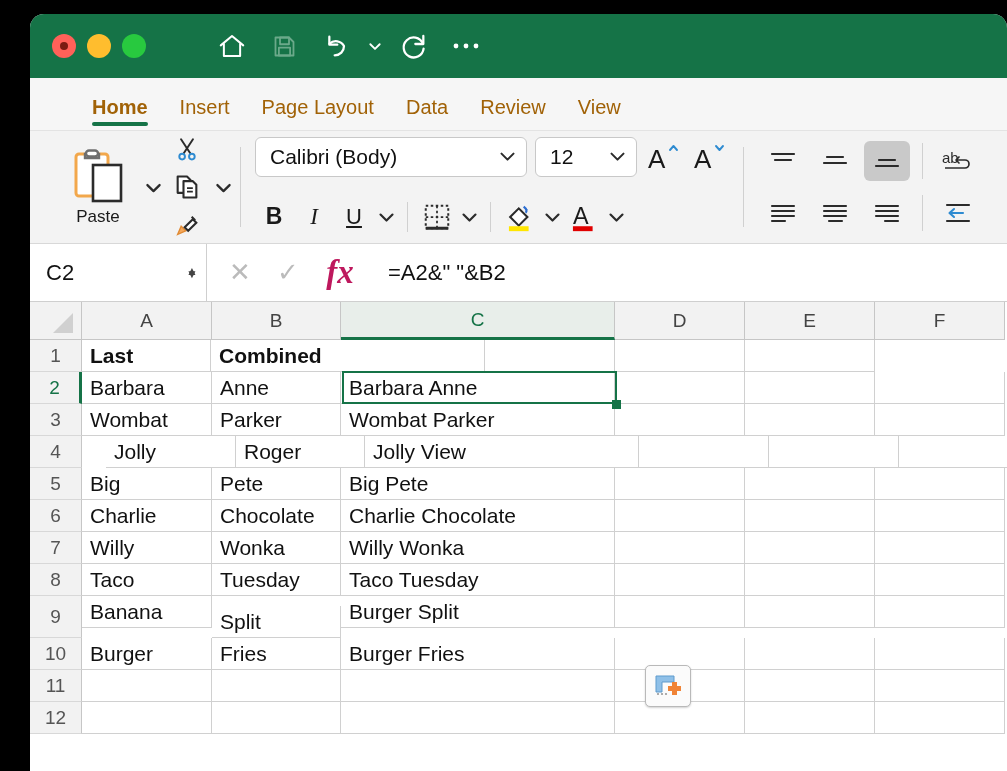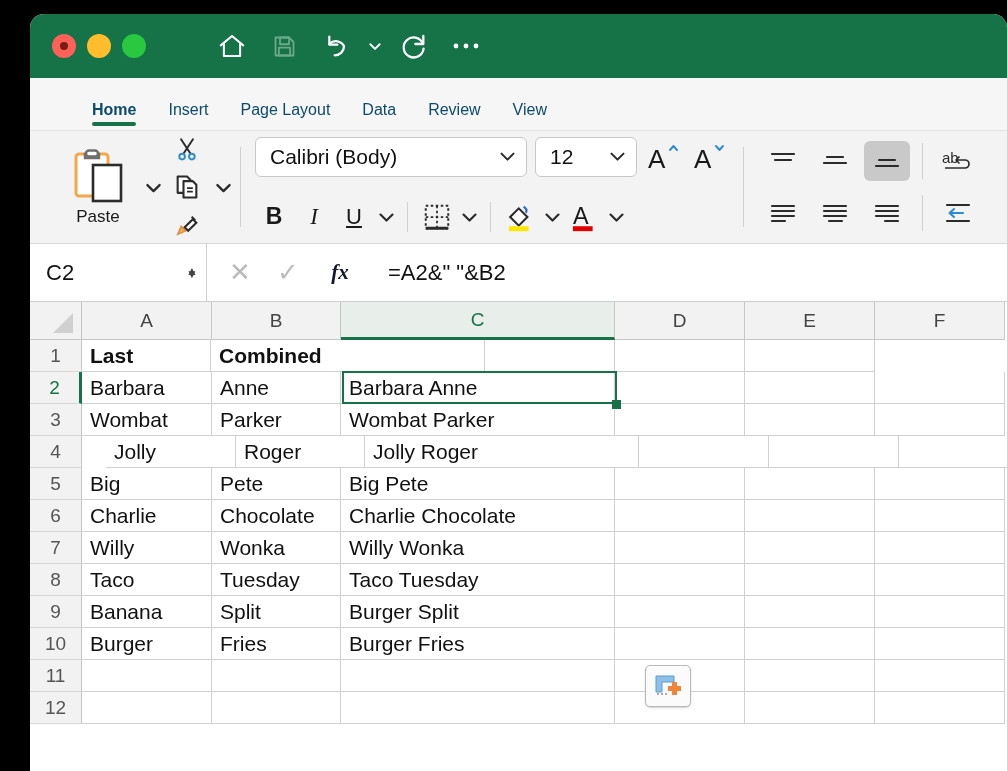--- a/index.html
+++ b/index.html
@@ -50,22 +50,22 @@
   .tabs {
     height: 53px;
     background: #f6f6f6;
     display: flex;
     align-items: flex-end;
     padding-left: 46px;
     gap: 0px;
     border-bottom: 1px solid #e3e3e3;
   }
   .tab {
-    font-size: 16px;
-    color: #0c4a6e;
+    font-size: 20px;
+    color: #a16207;
     padding: 0 16px 11px 16px;
     position: relative;
     white-space: nowrap;
   }
   .tab.active { font-weight: bold; }
   .tab.active::after {
     content: "";
     position: absolute;
     left: 16px; right: 16px; bottom: 4px;
     height: 4px; border-radius: 2px;
@@ -153,21 +153,21 @@
   .fb-icons { display: flex; align-items: center; gap: 2px; padding: 0 4px 0 10px; }
   .fb-ic {
     width: 46px; height: 46px;
     display: flex; align-items: center; justify-content: center;
     font-size: 26px; color: #bbbbbb;
   }
   .fb-fx {
     width: 54px; height: 46px;
     display: flex; align-items: center; justify-content: center;
     font-family: "Liberation Serif", serif; font-style: italic;
-    font-size: 21px; color: #0f172a; font-weight: bold;
+    font-size: 33px; color: #be185d; font-weight: bold;
   }
   .fb-sep { width: 1px; background: #d6d6d6; margin: 13px 6px 13px 2px; }
   .fb-text {
     display: flex; align-items: center;
     font-size: 22px; color: #111;
     padding-left: 6px;
   }
 
   
   .grid { position: relative; background: #fff; }
@@ -553,21 +553,21 @@
           <div class="cell" style="width: 129px; flex: 0 0 129px;">Parker</div>
           <div class="cell" style="width: 274px; flex: 0 0 274px;">Wombat Parker</div>
           <div class="cell" style="width: 130px; flex: 0 0 130px;"></div>
           <div class="cell" style="width: 130px; flex: 0 0 130px;"></div>
           <div class="cell" style="width: 130px; flex: 0 0 130px;"></div>
         </div>
         <div class="gridrow">
           <div class="rowhdr">4</div>
           <div class="cell" style="width: 130px; flex: 0 0 130px; margin-left: 24px;">Jolly</div>
           <div class="cell" style="width: 129px; flex: 0 0 129px;">Roger</div>
-          <div class="cell" style="width: 274px; flex: 0 0 274px;">Jolly Roger</div>
+          <div class="cell" style="width: 274px; flex: 0 0 274px;">Jolly View</div>
           <div class="cell" style="width: 130px; flex: 0 0 130px;"></div>
           <div class="cell" style="width: 130px; flex: 0 0 130px;"></div>
           <div class="cell" style="width: 130px; flex: 0 0 130px;"></div>
         </div>
         <div class="gridrow">
           <div class="rowhdr">5</div>
           <div class="cell" style="width: 130px; flex: 0 0 130px;">Big</div>
           <div class="cell" style="width: 129px; flex: 0 0 129px;">Pete</div>
           <div class="cell" style="width: 274px; flex: 0 0 274px;">Big Pete</div>
           <div class="cell" style="width: 130px; flex: 0 0 130px;"></div>
@@ -597,21 +597,21 @@
           <div class="cell" style="width: 130px; flex: 0 0 130px;">Taco</div>
           <div class="cell" style="width: 129px; flex: 0 0 129px;">Tuesday</div>
           <div class="cell" style="width: 274px; flex: 0 0 274px;">Taco Tuesday</div>
           <div class="cell" style="width: 130px; flex: 0 0 130px;"></div>
           <div class="cell" style="width: 130px; flex: 0 0 130px;"></div>
           <div class="cell" style="width: 130px; flex: 0 0 130px;"></div>
         </div>
         <div class="gridrow">
           <div class="rowhdr">9</div>
           <div class="cell" style="width: 130px; flex: 0 0 130px;">Banana</div>
-          <div class="cell" style="width: 129px; flex: 0 0 129px;">Split</div>
+          <div class="cell" style="width: 129px; flex: 0 0 129px; margin-top: 10px;">Split</div>
           <div class="cell" style="width: 274px; flex: 0 0 274px;">Burger Split</div>
           <div class="cell" style="width: 130px; flex: 0 0 130px;"></div>
           <div class="cell" style="width: 130px; flex: 0 0 130px;"></div>
           <div class="cell" style="width: 130px; flex: 0 0 130px;"></div>
         </div>
         <div class="gridrow">
           <div class="rowhdr">10</div>
           <div class="cell" style="width: 130px; flex: 0 0 130px;">Burger</div>
           <div class="cell" style="width: 129px; flex: 0 0 129px;">Fries</div>
           <div class="cell" style="width: 274px; flex: 0 0 274px;">Burger Fries</div>

